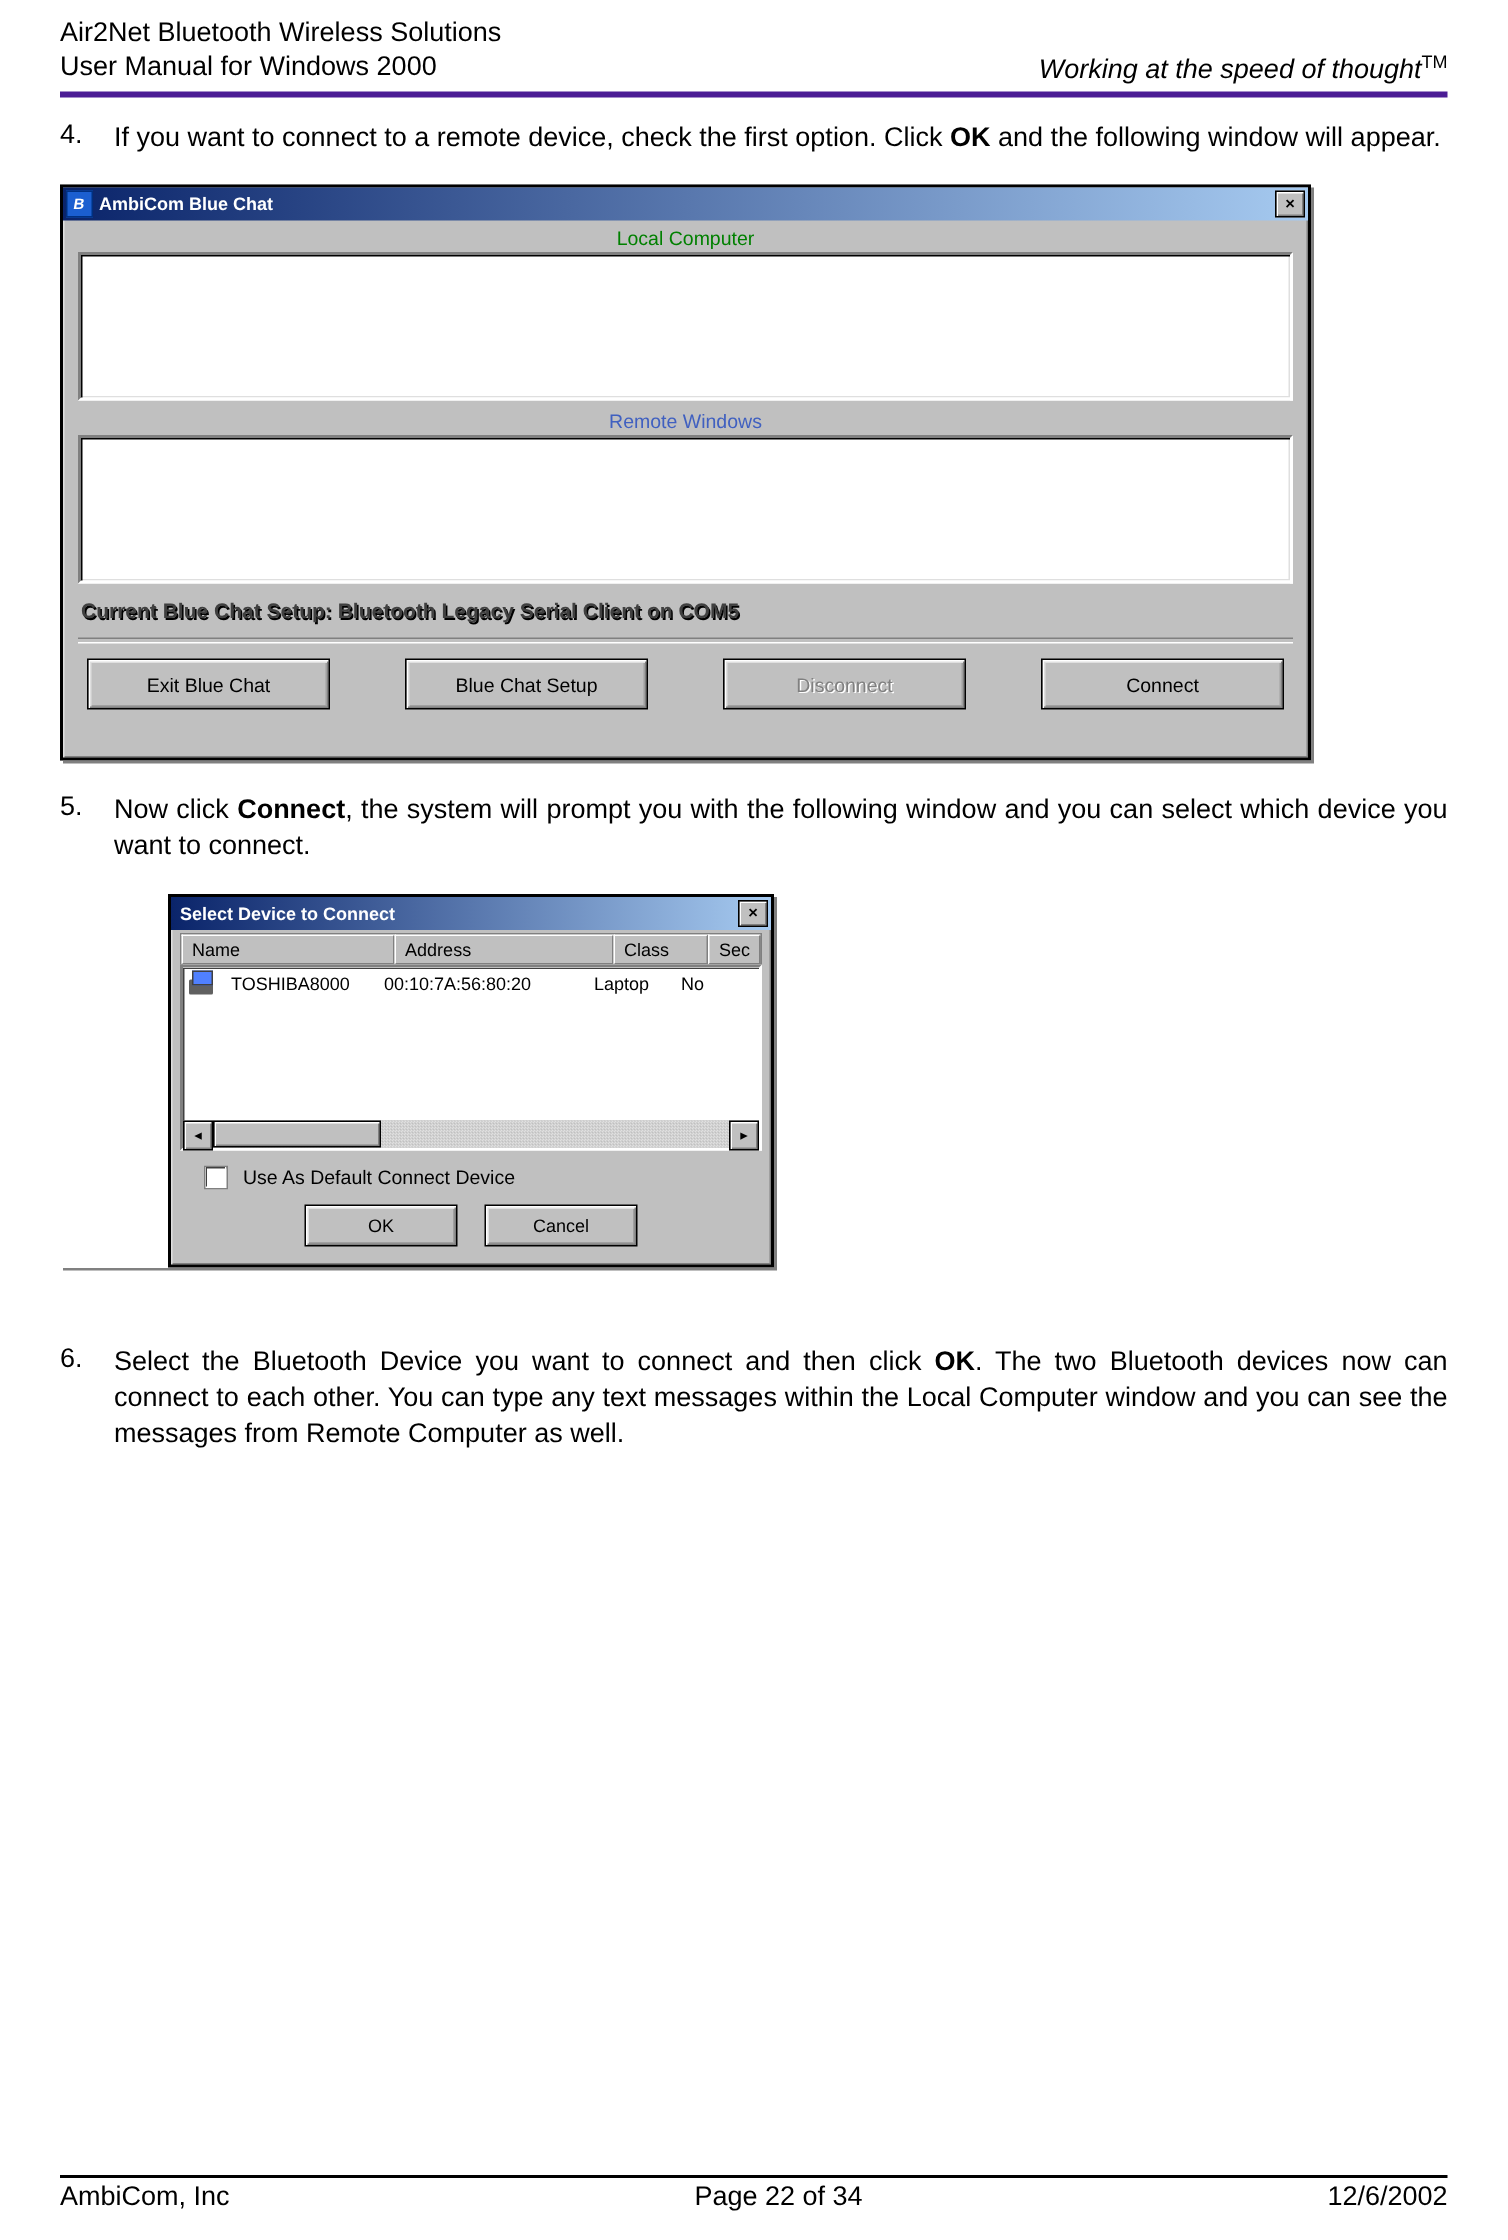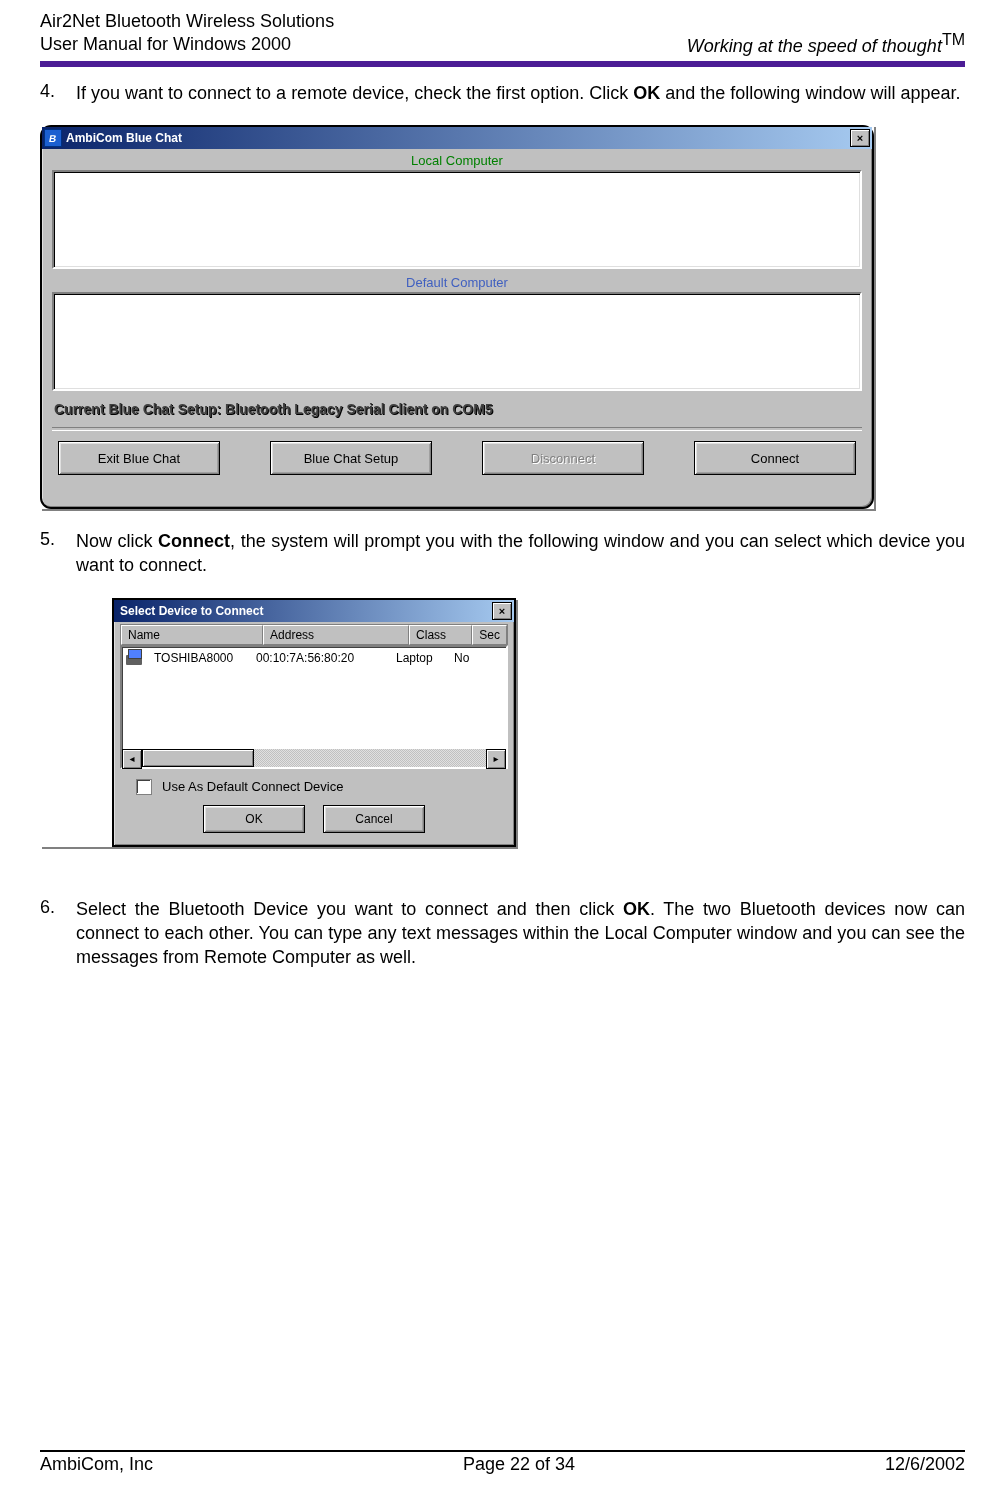--- a/index.html
+++ b/index.html
@@ -15,25 +15,25 @@
     height: 1493px;
     position: relative;
     box-sizing: border-box;
     padding: 10px 40px 10px 40px;
   }
   .header {
     display: flex;
     justify-content: space-between;
     align-items: flex-end;
     padding-bottom: 4px;
-    border-bottom: 6px solid #4c1d95;
+    border-bottom: 4px solid #4c1d95;
   }
   .header-left { font-size: 18px; line-height: 1.3; }
   .header-right { font-style: italic; font-size: 18px; white-space: nowrap; }
-  .tm { font-style: normal; font-size: 16px; vertical-align: super; }
+  .tm { font-style: normal; font-size: 12px; vertical-align: super; }
   .body-area { padding-top: 14px; }
   .list-item {
     display: flex;
     margin-bottom: 20px;
     text-align: justify;
   }
   .list-num {
     width: 36px;
     flex-shrink: 0;
   }
@@ -41,21 +41,21 @@
   b.strong { font-weight: bold; }
 
   
   .win98 {
     font-family: Tahoma, "MS Sans Serif", sans-serif;
     background: #c0c0c0;
     border: 2px solid #000;
     box-shadow: inset 1px 1px 0 #dfdfdf, inset -1px -1px 0 #808080;
     margin-left: 0px;
   }
-  .win1 { width: 830px; border-radius: 11px; }
+  .win1 { width: 830px; }
   .titlebar {
     display: flex;
     align-items: center;
     height: 22px;
     background: linear-gradient(to right, #0a246a, #a6caf0);
     color: #fff;
     font-size: 12px;
     font-weight: bold;
     padding: 0 2px;
   }
@@ -242,21 +242,21 @@
     <div class="win-drop-shadow" style="margin-left:0;">
       <div class="win98 win1">
         <div class="titlebar">
           <div class="title-icon"></div>
           <div class="title-text">AmbiCom Blue Chat</div>
           <div class="close-btn">×</div>
         </div>
         <div class="win-body">
           <div class="panel-label">Local Computer</div>
           <div class="sunken-panel"></div>
-          <div class="panel-label blue">Default Computer</div>
+          <div class="panel-label blue">Remote Windows</div>
           <div class="sunken-panel"></div>
           <div class="setup-label">Current Blue Chat Setup: Bluetooth Legacy Serial Client on COM5</div>
           <div class="separator"></div>
           <div class="btn-row">
             <div class="w98-btn">Exit Blue Chat</div>
             <div class="w98-btn">Blue Chat Setup</div>
             <div class="w98-btn disabled">Disconnect</div>
             <div class="w98-btn">Connect</div>
           </div>
         </div>

